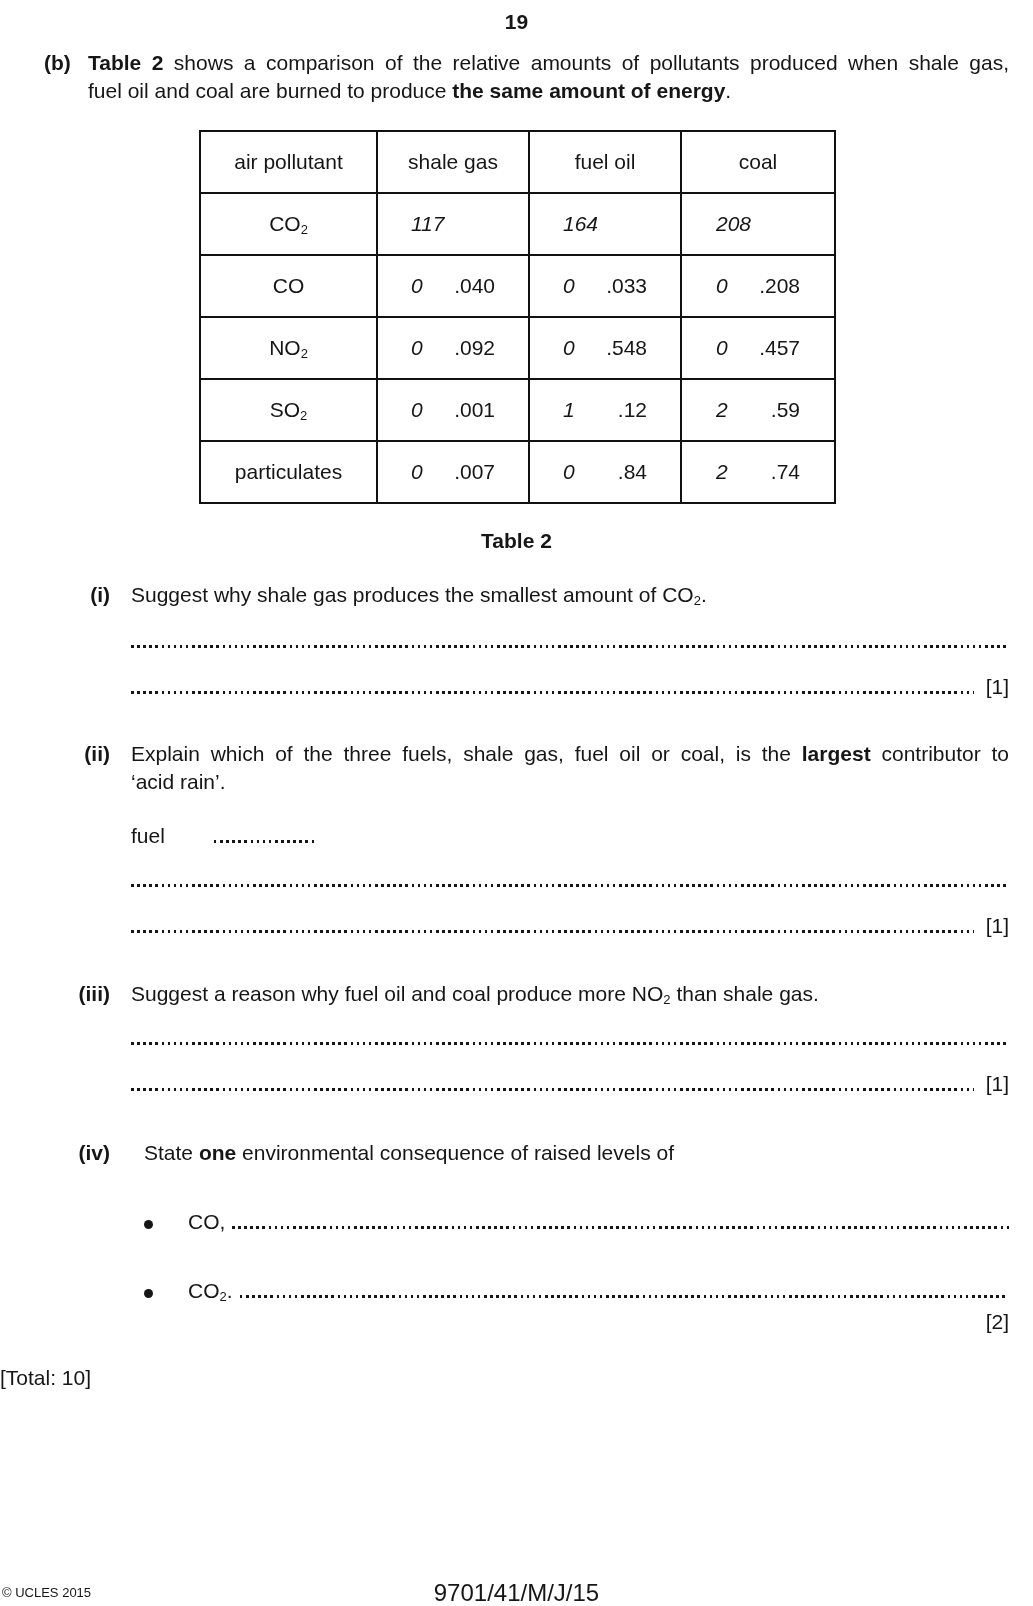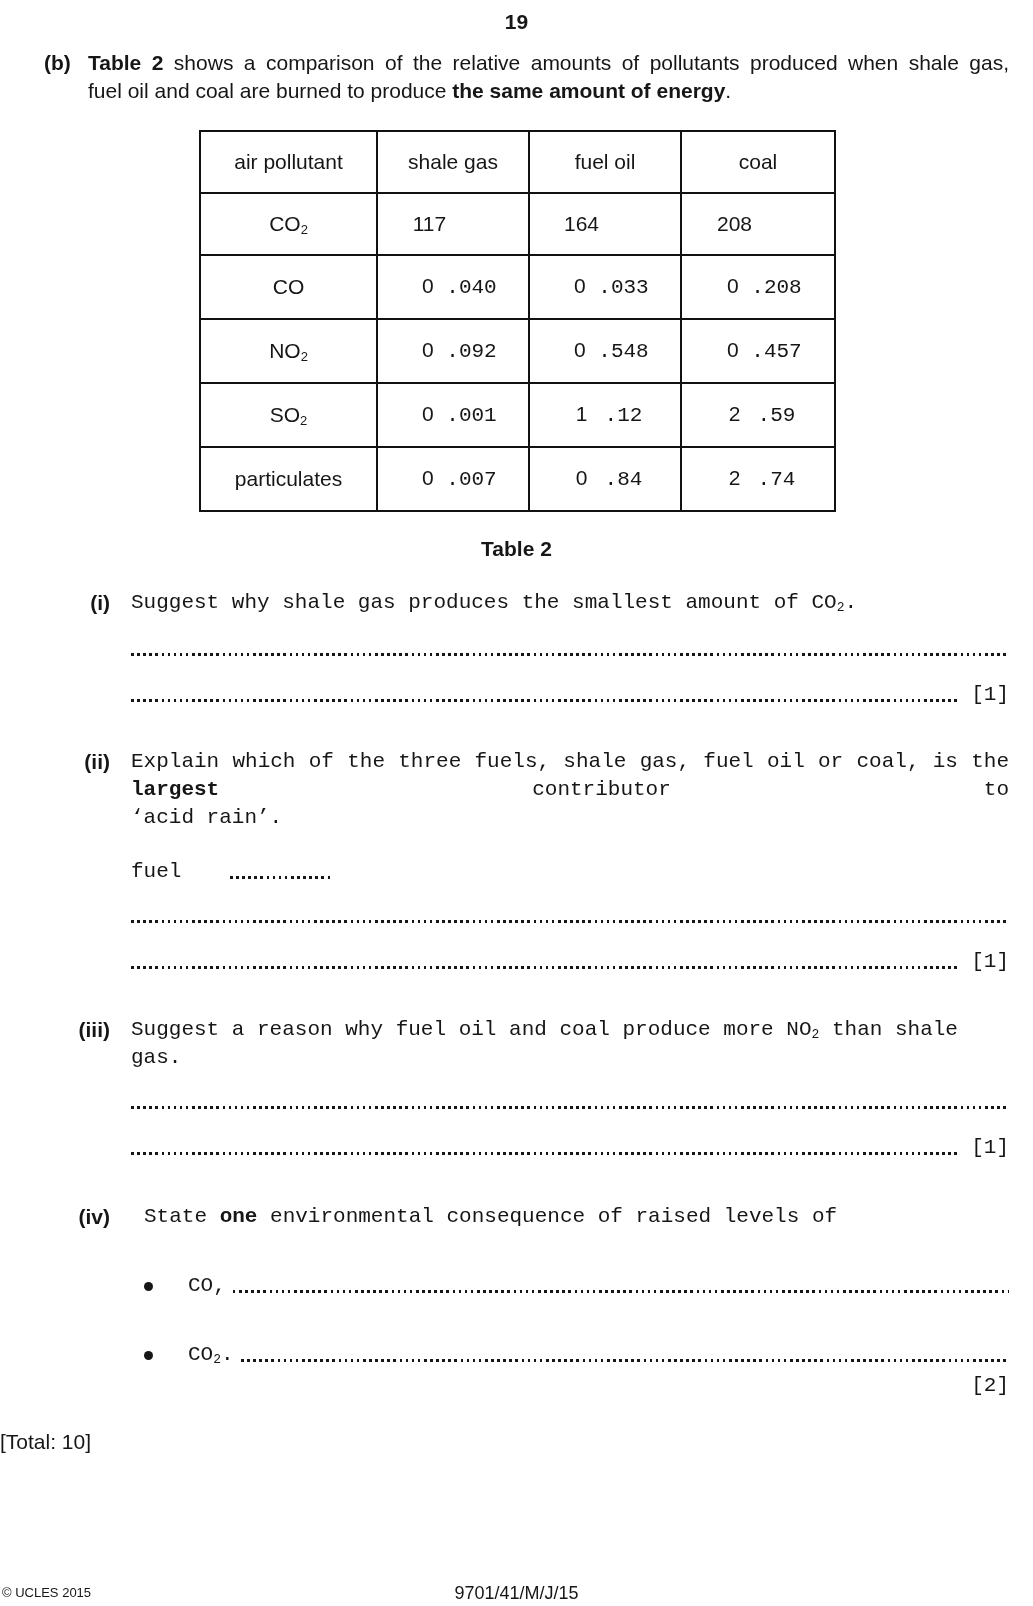--- a/index.html
+++ b/index.html
@@ -18,28 +18,28 @@
   .qlabel { flex:0 0 44px; font-weight:bold; }
   .qbody { flex:1; }
   .jline { text-align:justify; text-align-last:justify; }
 
   .table-wrap { margin:25px 0 0 199px; width:635px; }
   table { border-collapse:collapse; table-layout:fixed; width:635px; }
   th, td { border:2px solid #111; font-weight:normal; text-align:center; padding:16px; vertical-align:middle;margin-left:42px; }
   tr.hrow { height:48px; }
   tr.drow { height:44px; }
   .numwrap { display:flex; justify-content:center; align-items:baseline; }
-  .ip { flex:0 0 37px; text-align:center; white-space:pre; }
-  .dp { flex:0 0 47px; text-align:center; white-space:pre;font-family:Liberation Mono, monospace; }
+  .ip { flex:0 0 37px; text-align:left; white-space:pre;font-style:italic; }
+  .dp { flex:0 0 47px; text-align:right; white-space:pre; }
 
   .caption { margin:23px 0 0 199px; width:635px; text-align:center; font-weight:bold; }
 
   .part { display:flex; margin:0 24px 0 44px; }
   .pmark { flex:0 0 66px; text-align:right; font-weight:bold; }
-  .pbody { flex:1; margin-left:21px;font-family:Liberation Mono, monospace; }
+  .pbody { flex:1; margin-left:21px; }
   .part-i   { margin-top:26px; }
   .part-ii  { margin-top:40px; }
   .part-iii { margin-top:41px; }
   .part-iv  { margin-top:42px;gap:13px; }
 
   .dotbg { background-image:repeating-linear-gradient(90deg,#161616 0 2.5px,transparent 2.5px 6.1px); }
   .ansline { height:3px; margin-top:36px; }
   .ansline.mt34 { margin-top:34px; }
   .ansrow { display:flex; margin-top:26px; height:26px; line-height:26px; }
   .ansrow .dots { flex:1 1 auto; height:3px; margin-top:17px; }
@@ -51,21 +51,21 @@
   .bullet-row { display:flex; margin-top:41px; height:28px; }
   .bullet-icon { flex:0 0 44px; }
   .bullet-icon span { display:inline-block; width:9px; height:9px; border-radius:50%; background:#161616; margin-top:9px; }
   .blabel { flex:0 0 auto; margin-right:7px; }
   .bullet-row .dots { flex:1 1 auto; height:3px; margin-top:18px; }
 
   .mark-right { text-align:right; margin-top:3px; }
   .total-row { text-align:left; margin:28px 24px 0 0; }
 
   .footer-left  { position:absolute; left:2px;  bottom:3px; font-size:13px; line-height:20px; }
-  .footer-center{ position:absolute; left:50%; transform:translateX(-50%); bottom:3px; font-size:18px; line-height:20px;text-align:right; }
+  .footer-center{ position:absolute; left:50%; transform:translateX(-50%); bottom:3px; font-size:24px; line-height:20px;text-align:right; }
 </style>
 </head>
 <body>
 
 <div class="page-number">19</div>
 
 <div class="qb">
   <div class="qlabel">(b)</div>
   <div class="qbody">
       <div class="rline jline"><span class="b">Table 2</span><span> shows a comparison of the relative amounts of pollutants produced when shale gas,</span></div>

